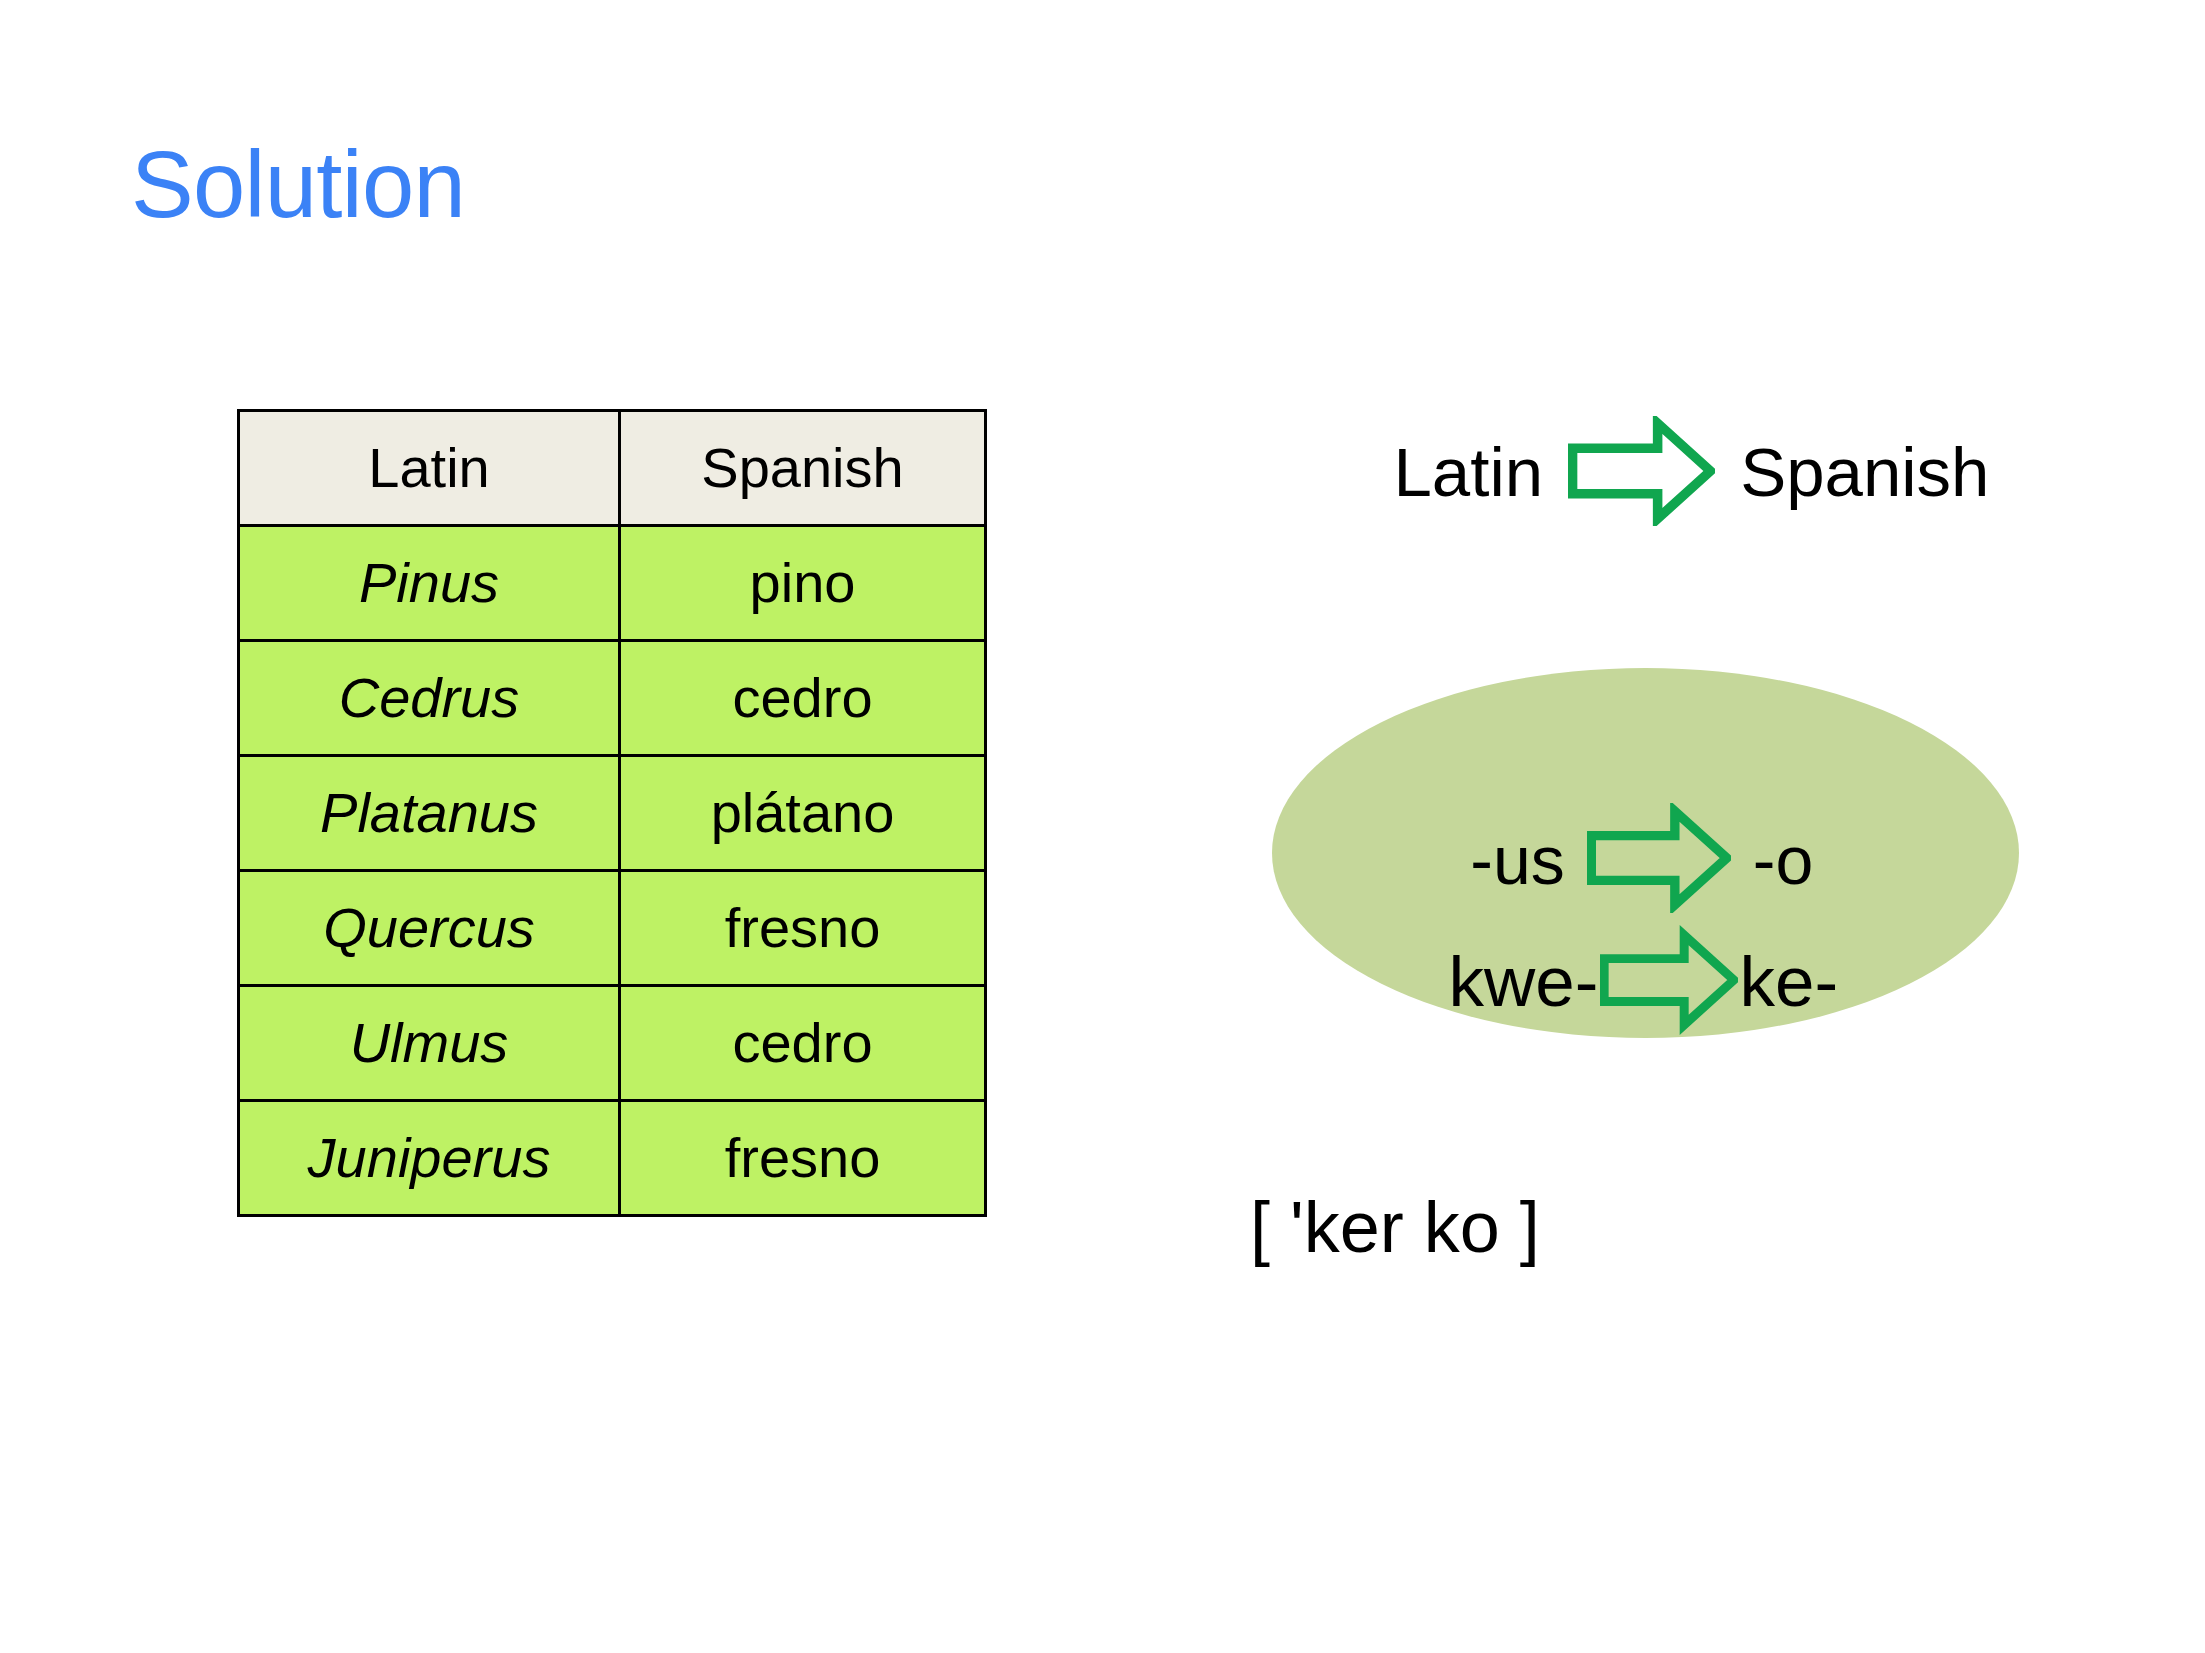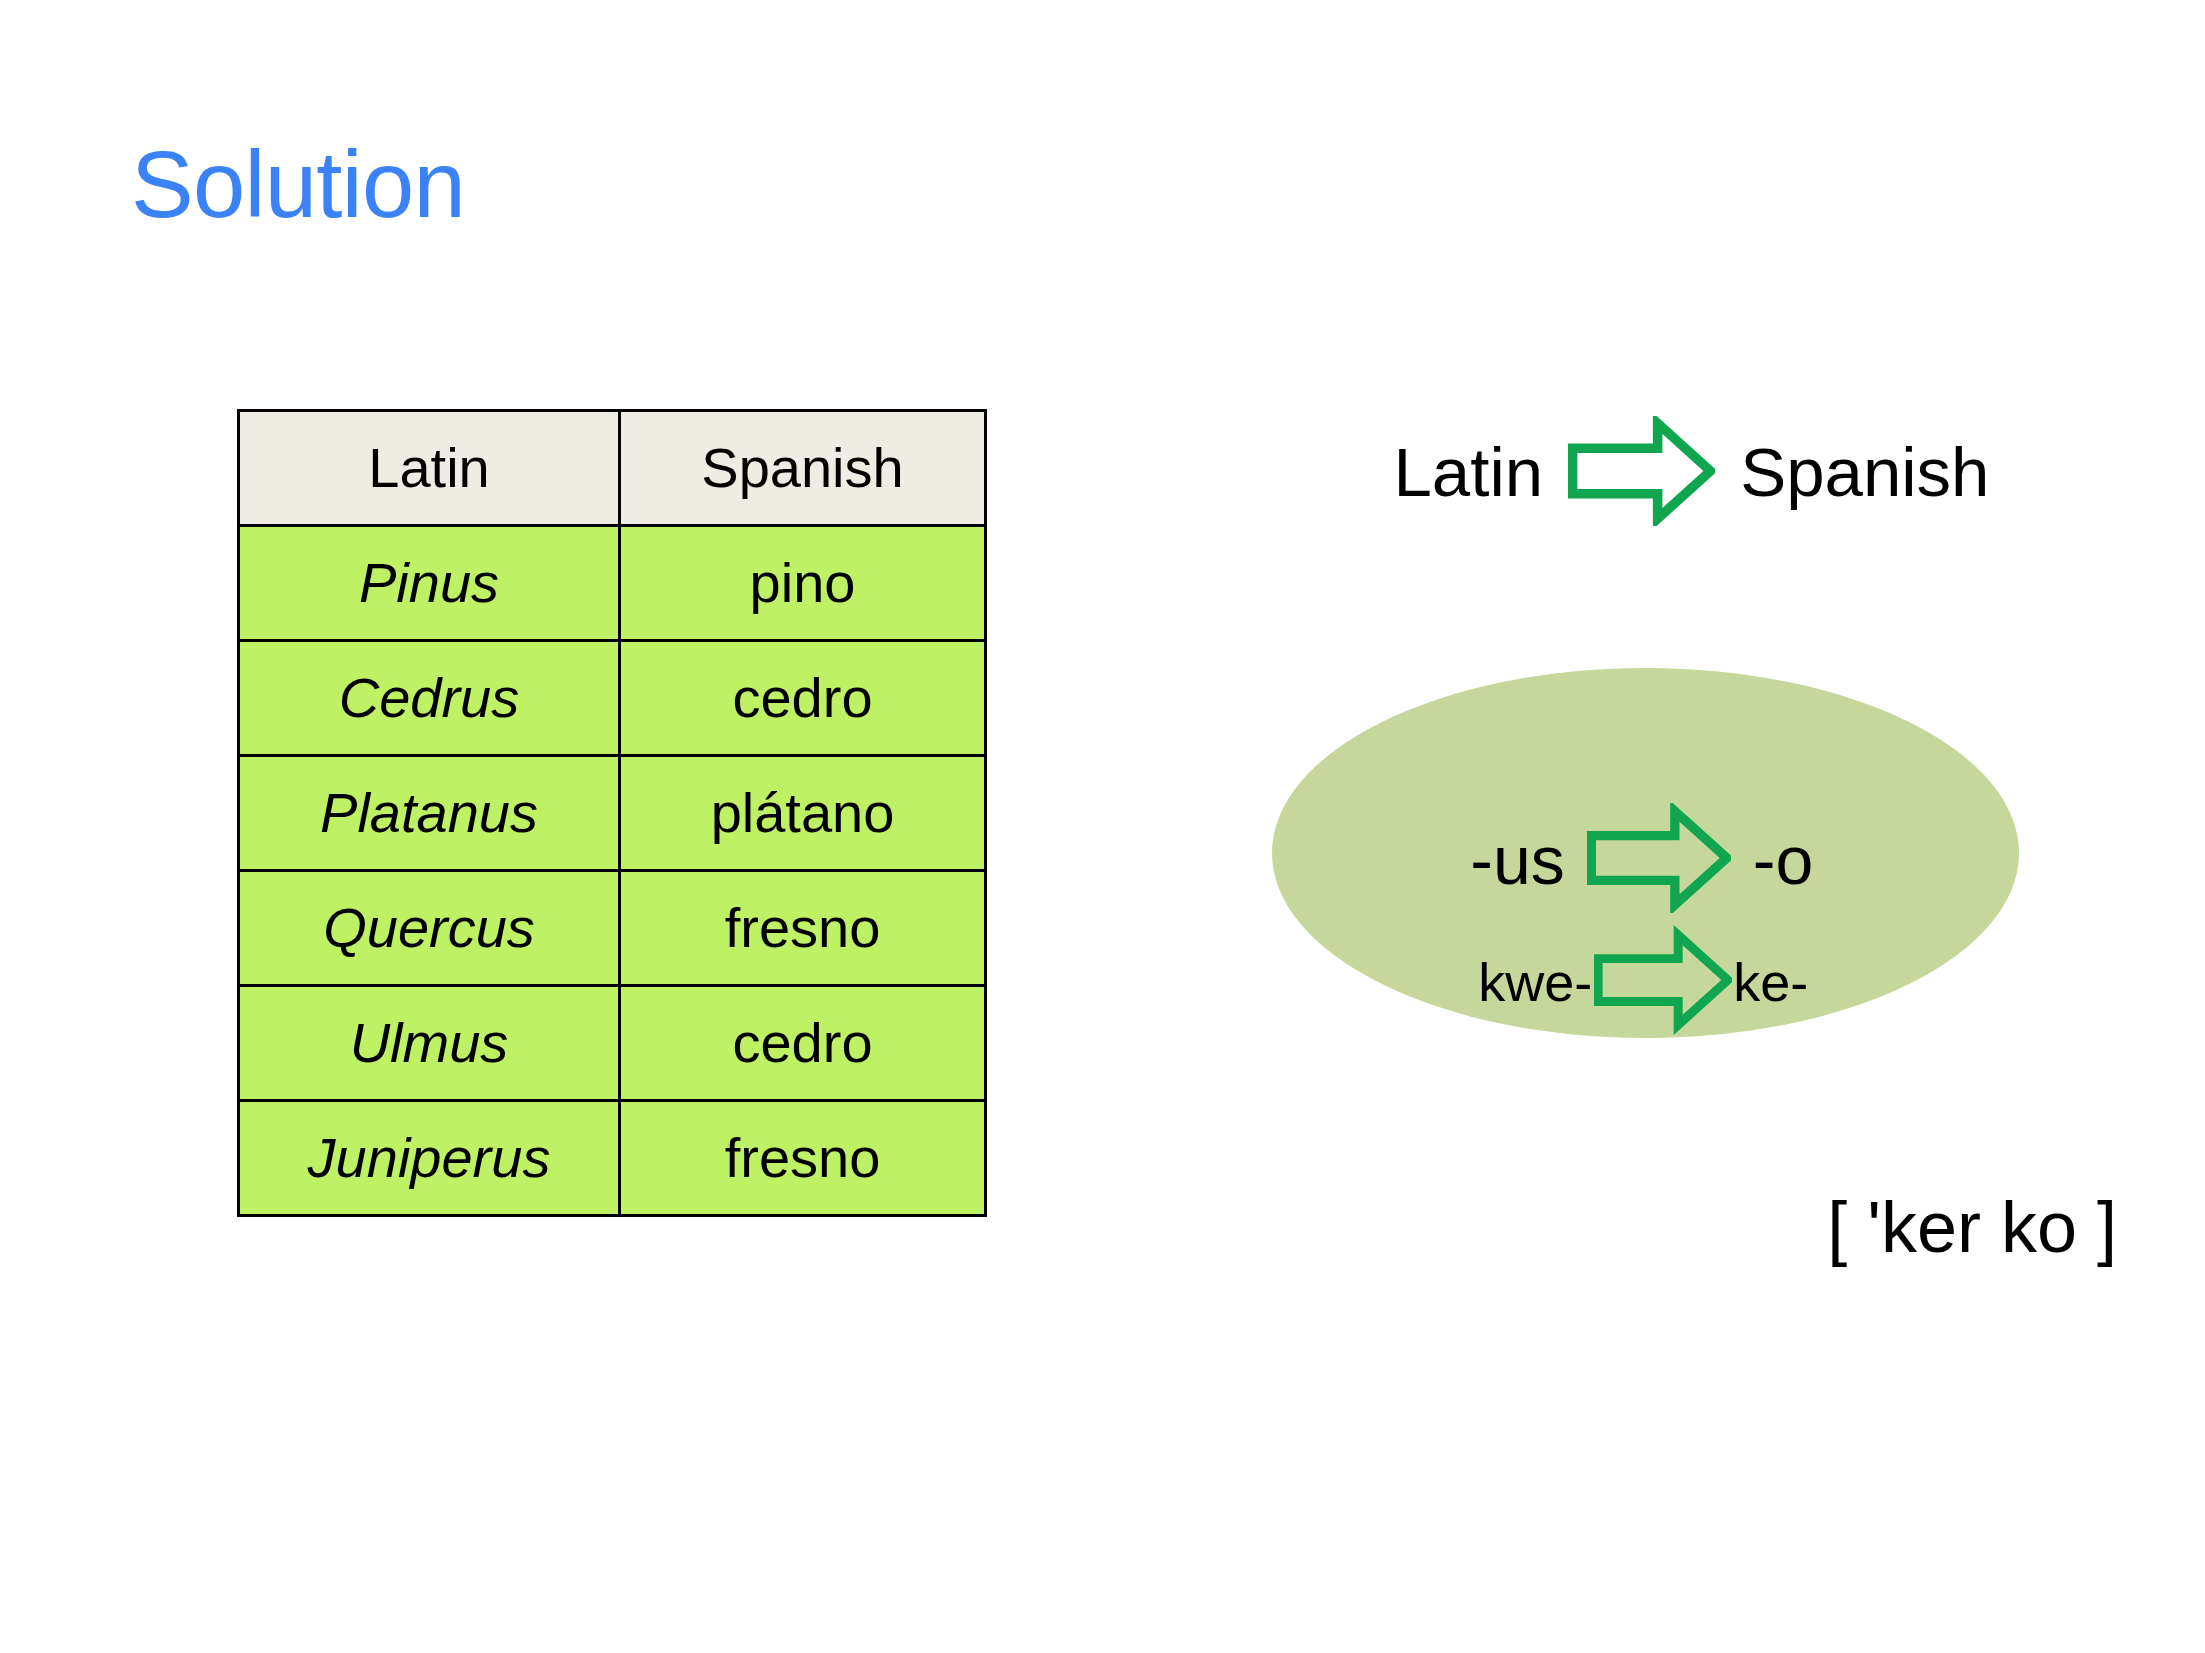--- a/index.html
+++ b/index.html
@@ -125,29 +125,29 @@
     height: 370px;
     display: flex;
     flex-direction: column;
     justify-content: flex-end;
     align-items: center;
     gap: 8.8px;
   }
   #rule-row-1 { margin-left: -7.4px; }
   #rule-row-2 { margin-left: -4.4px; }
   #rule-row-1 .rule-text { font-size: 68px; }
-  #rule-row-2 .rule-text { font-size: 54px; }
+  #rule-row-2 .rule-text { font-size: 71px; }
 
   
   #phonetic {
     position: absolute;
     left: 0px;
     top: 794px;
     width: 867px;
-    text-align: right;
+    text-align: left;
     font-size: 72px;
     line-height: 1;
     color: #000000;
     white-space: pre;
   }
 </style>
 </head>
 <body>
 
 <div id="slide-title">Solution</div>

